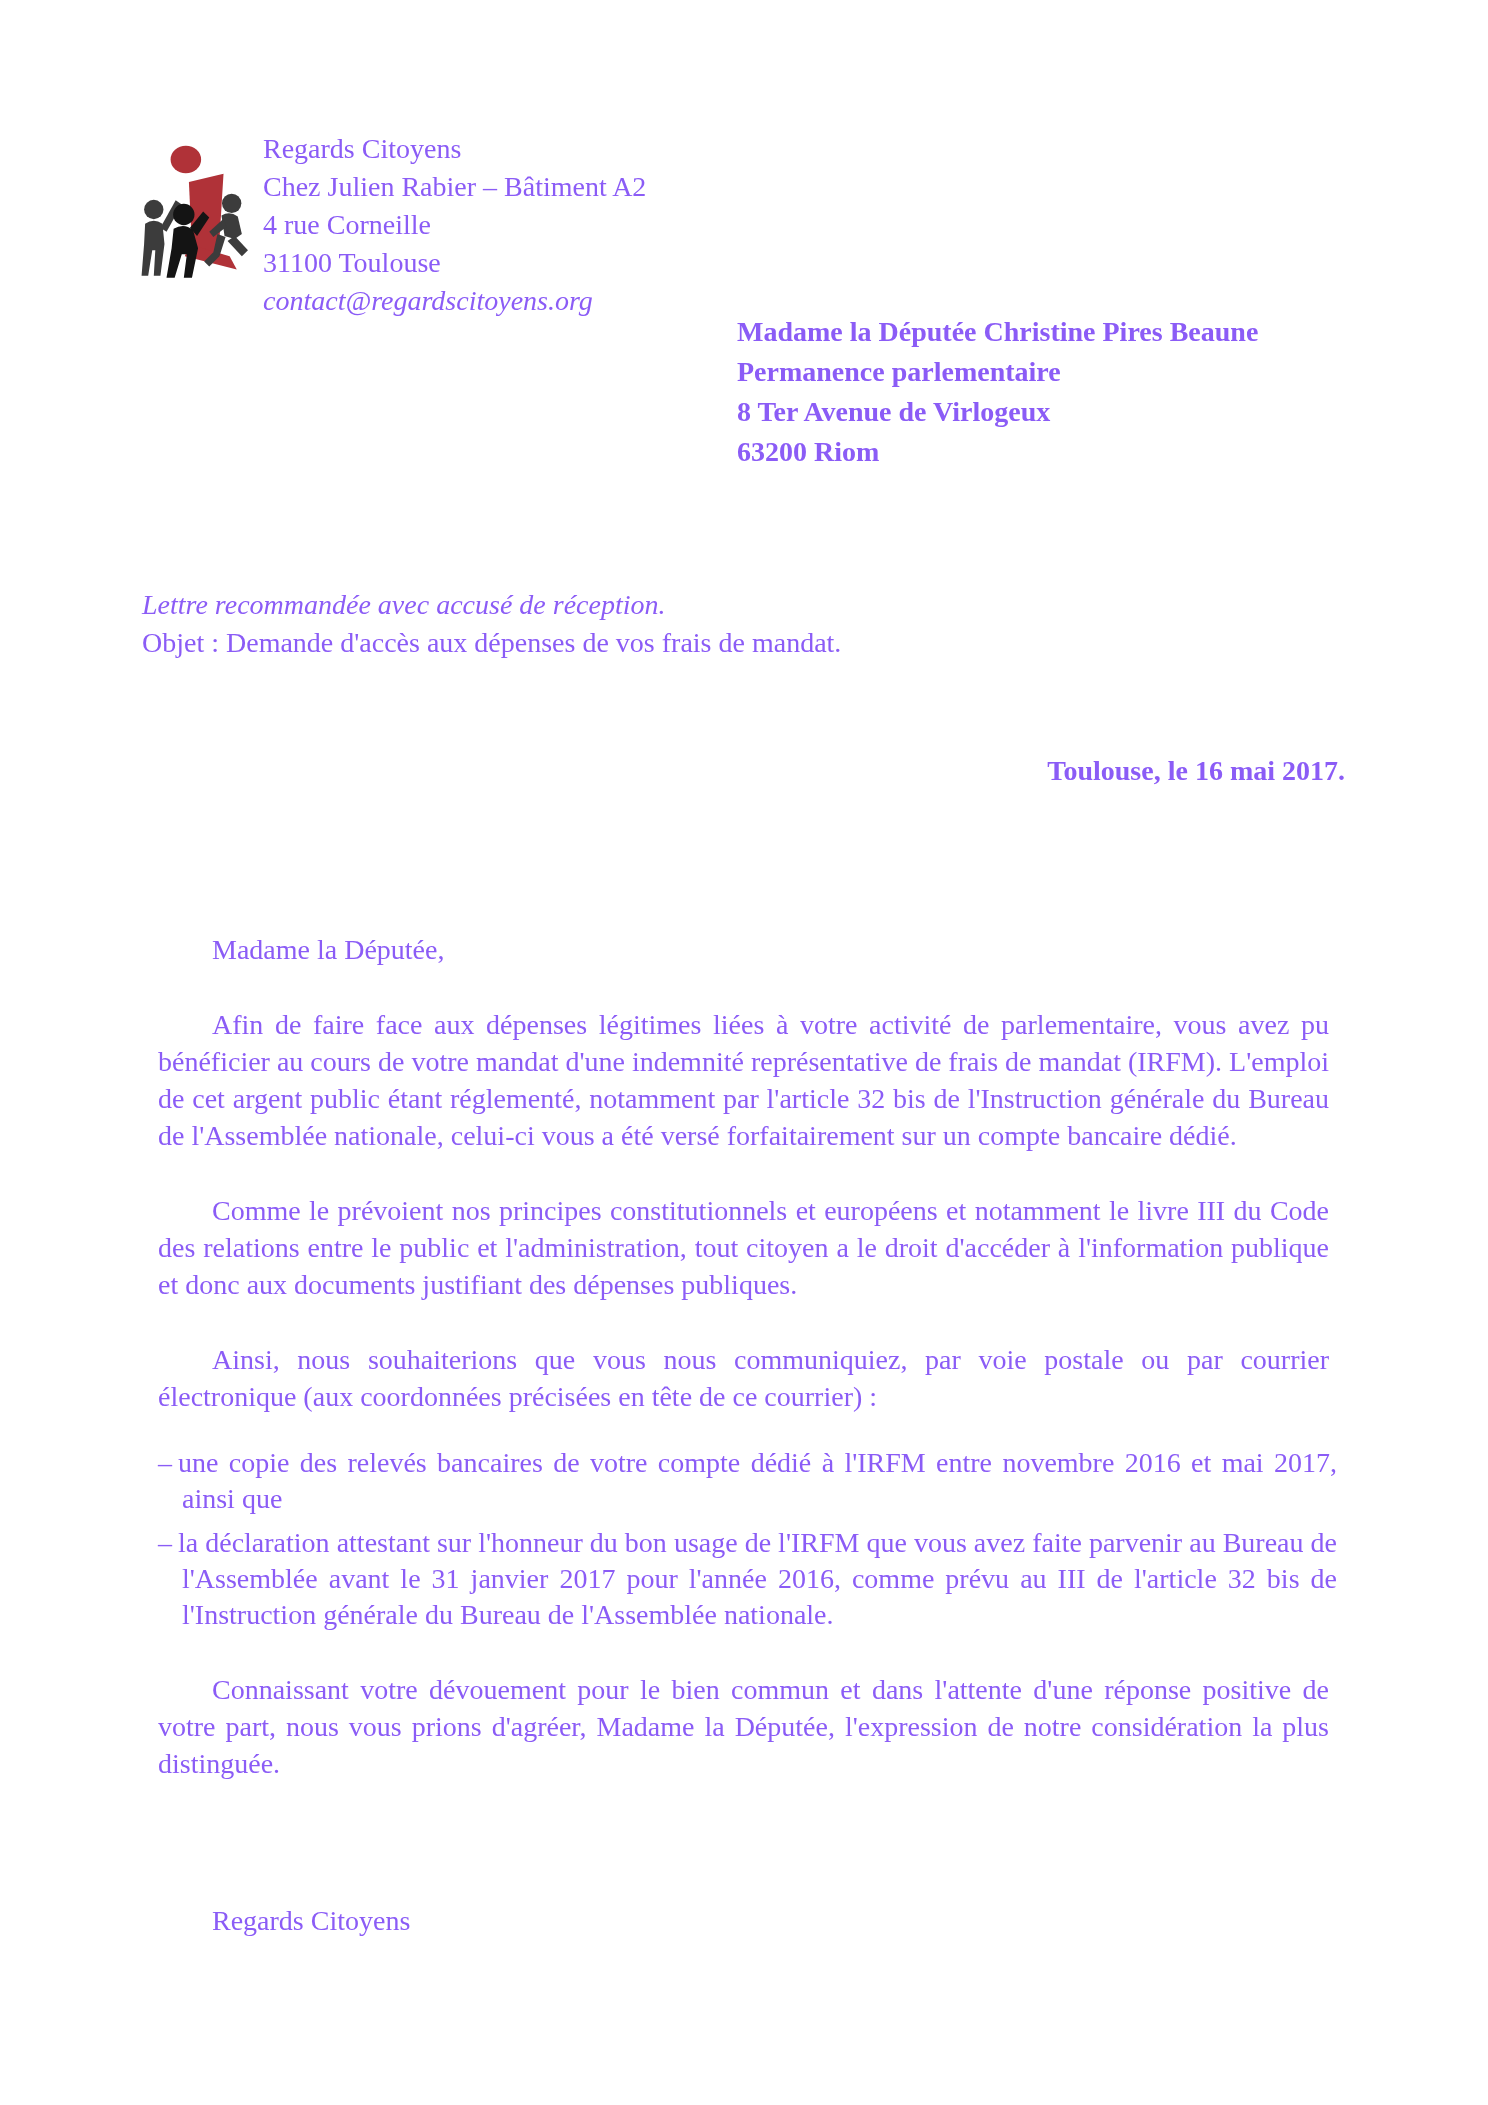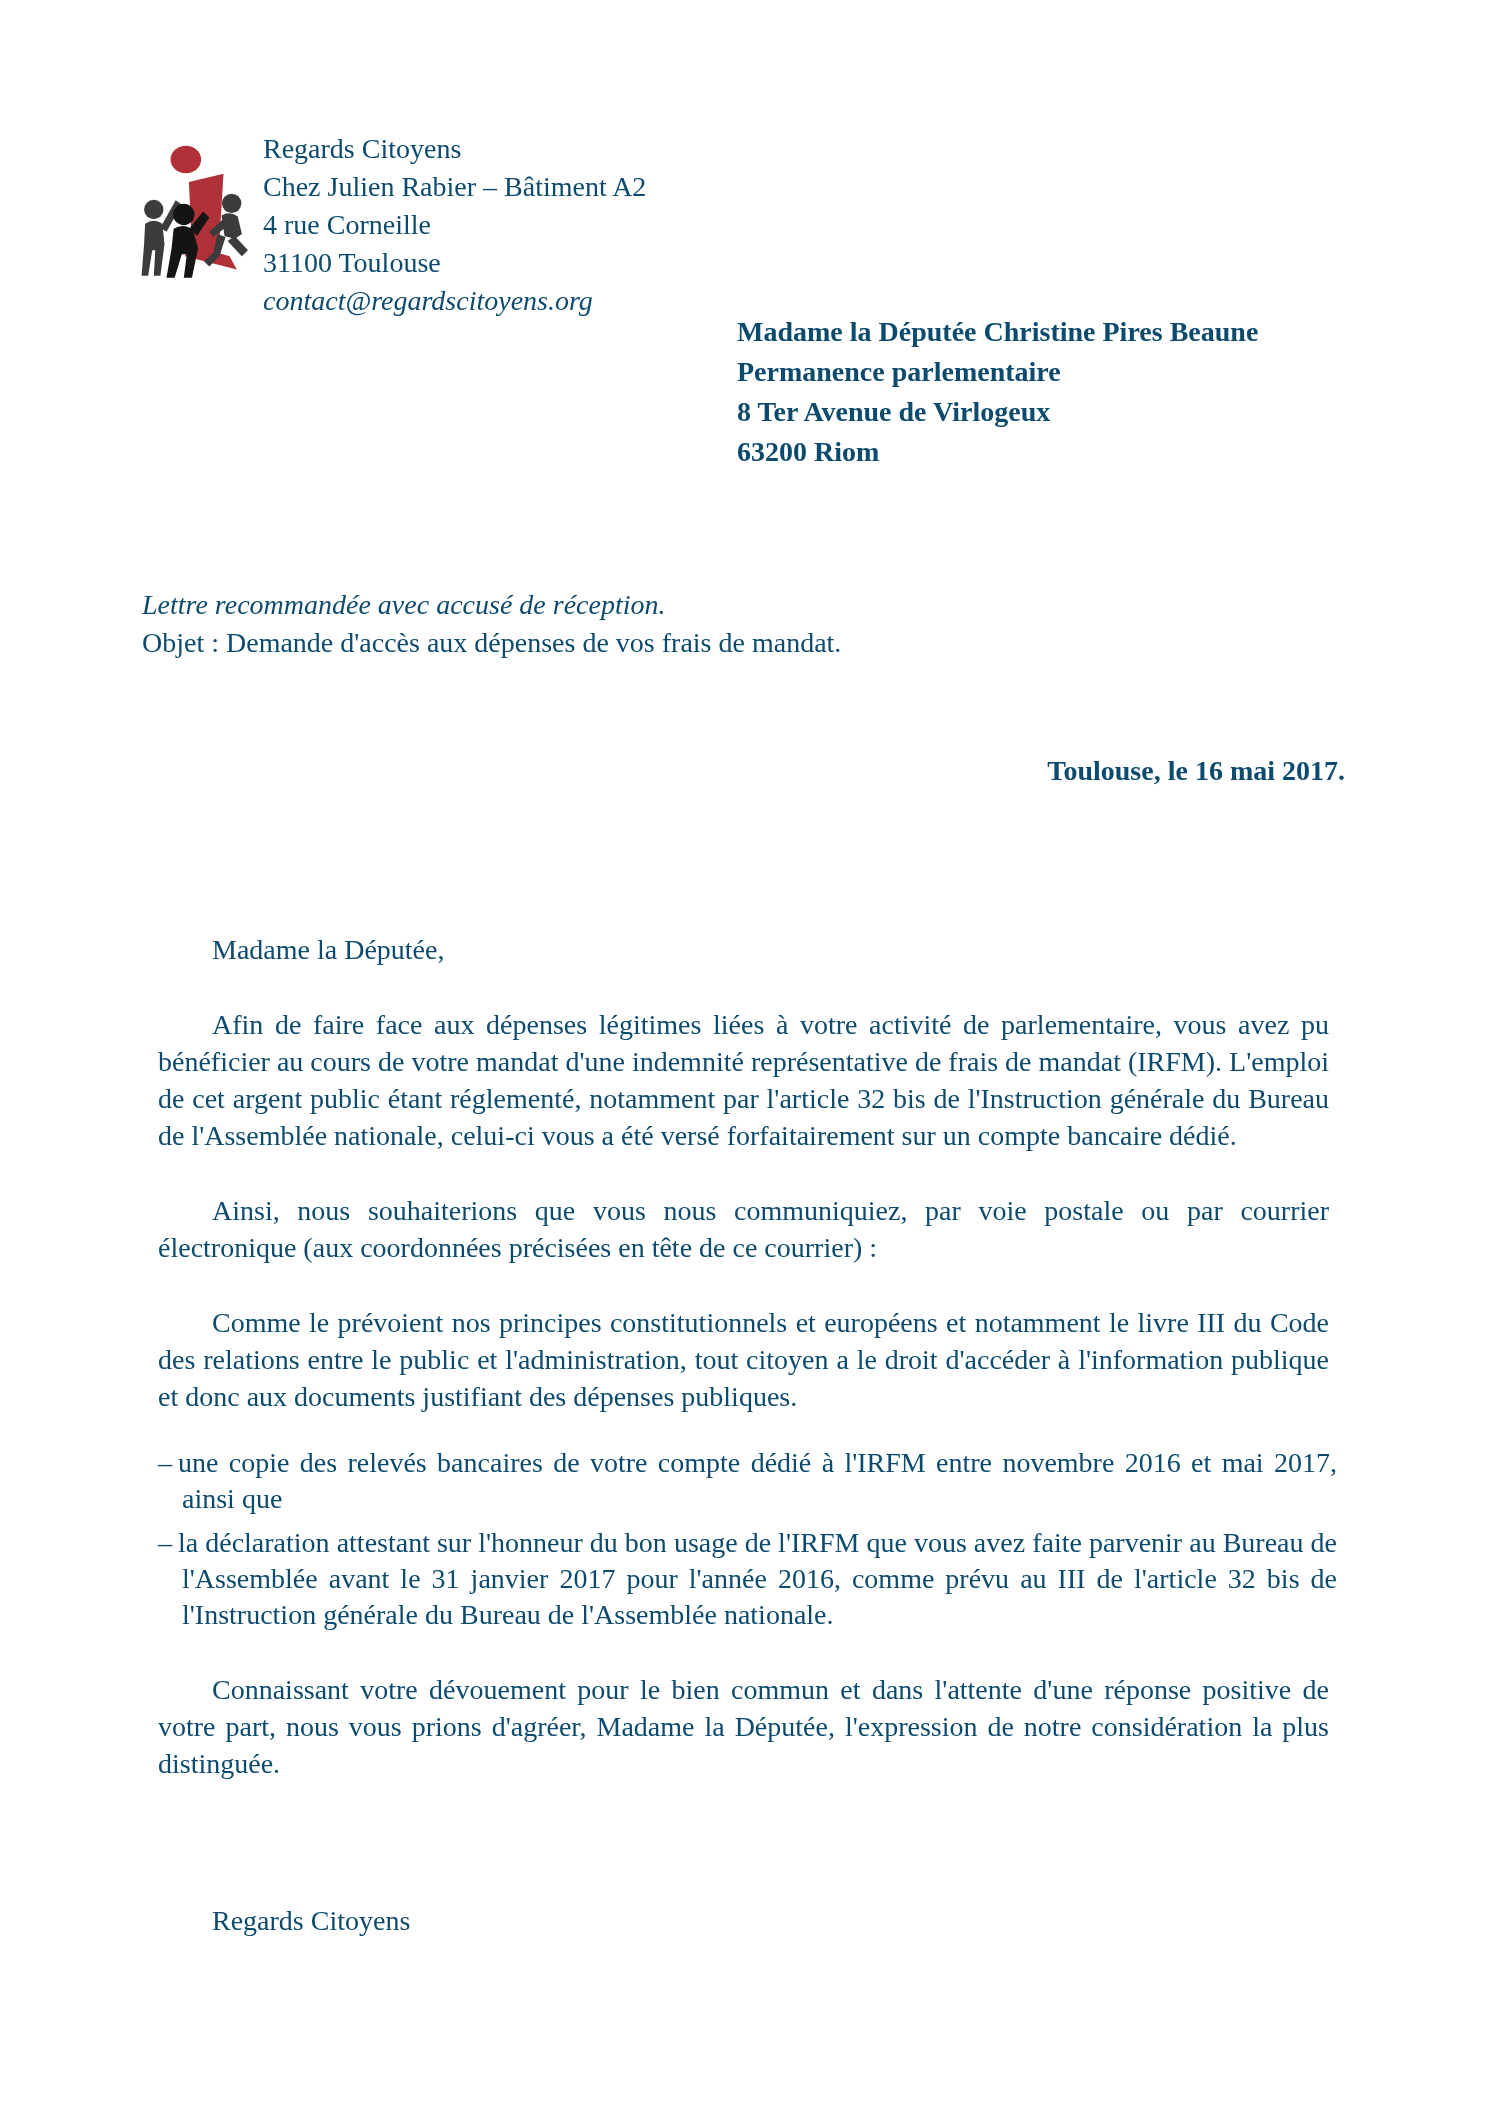--- a/index.html
+++ b/index.html
@@ -1,21 +1,21 @@
 <!DOCTYPE html>
 <html lang="fr"><head>
 <meta charset="utf-8">
 <style>
   html, body { margin: 0; padding: 0; background: #ffffff; }
   .page {
     position: relative;
     width: 1488px;
     height: 2105px;
     background: #ffffff;
-    color: #0c4a6e;
+    color: #8b5cf6;
     font-family: "Liberation Serif", serif;
     font-size: 28px;
     overflow: hidden;
   }
   .abs { position: absolute; }
 
   .logo { left: 138px; top: 142px; width: 112px; height: 138px; }
   .logo svg { width: 100%; height: 100%; display: block; }
 
   .sender { left: 263px; top: 130px; line-height: 38px; }
@@ -109,22 +109,22 @@
     <div class="registered">Lettre recommandée avec accusé de réception.</div>
     <div>Objet : Demande d'accès aux dépenses de vos frais de mandat.</div>
   </div>
 
   <div class="abs dateline">Toulouse, le 16 mai 2017.</div>
 
   <div class="abs letter-body">
     <p class="salutation">Madame la Députée,</p>
 
     <p class="para">Afin de faire face aux dépenses légitimes liées à votre activité de parlementaire, vous avez pu bénéficier au cours de votre mandat d'une indemnité représentative de frais de mandat (IRFM). L'emploi de cet argent public étant réglementé, notamment par l'article 32 bis de l'Instruction générale du Bureau de l'Assemblée nationale, celui-ci vous a été versé forfaitairement sur un compte bancaire dédié.</p>
+    <p class="para">Comme le prévoient nos principes constitutionnels et européens et notamment le livre III du Code des relations entre le public et l'administration, tout citoyen a le droit d'accéder à l'information publique et donc aux documents justifiant des dépenses publiques.</p>
     <p class="para">Ainsi, nous souhaiterions que vous nous communiquiez, par voie postale ou par courrier électronique (aux coordonnées précisées en tête de ce courrier) :</p>
-    <p class="para">Comme le prévoient nos principes constitutionnels et européens et notamment le livre III du Code des relations entre le public et l'administration, tout citoyen a le droit d'accéder à l'information publique et donc aux documents justifiant des dépenses publiques.</p>
 
     <ul class="request-list">
       <li><span class="marker">–</span><span>une copie des relevés bancaires de votre compte dédié à l'IRFM entre novembre 2016 et mai 2017, ainsi que</span></li>
       <li><span class="marker">–</span><span>la déclaration attestant sur l'honneur du bon usage de l'IRFM que vous avez faite parvenir au Bureau de l'Assemblée avant le 31 janvier 2017 pour l'année 2016, comme prévu au III de l'article 32 bis de l'Instruction générale du Bureau de l'Assemblée nationale.</span></li>
     </ul>
 
     <p class="para">Connaissant votre dévouement pour le bien commun et dans l'attente d'une réponse positive de votre part, nous vous prions d'agréer, Madame la Députée, l'expression de notre considération la plus distinguée.</p>
 
     <p class="signature">Regards Citoyens</p>
   </div>

